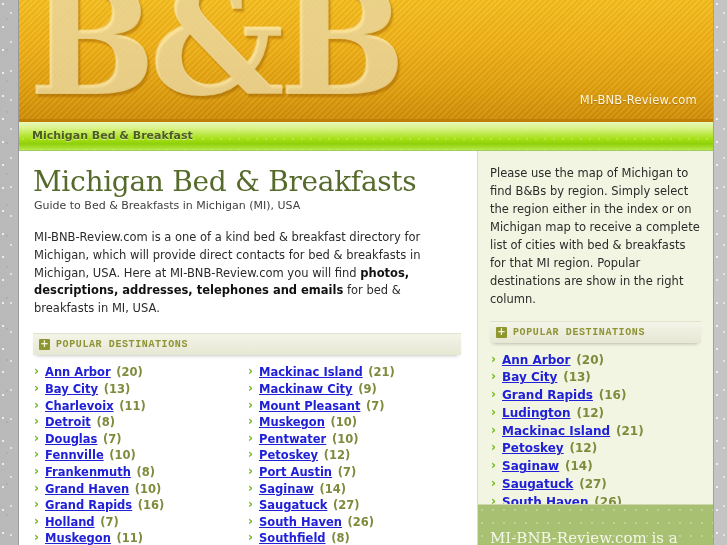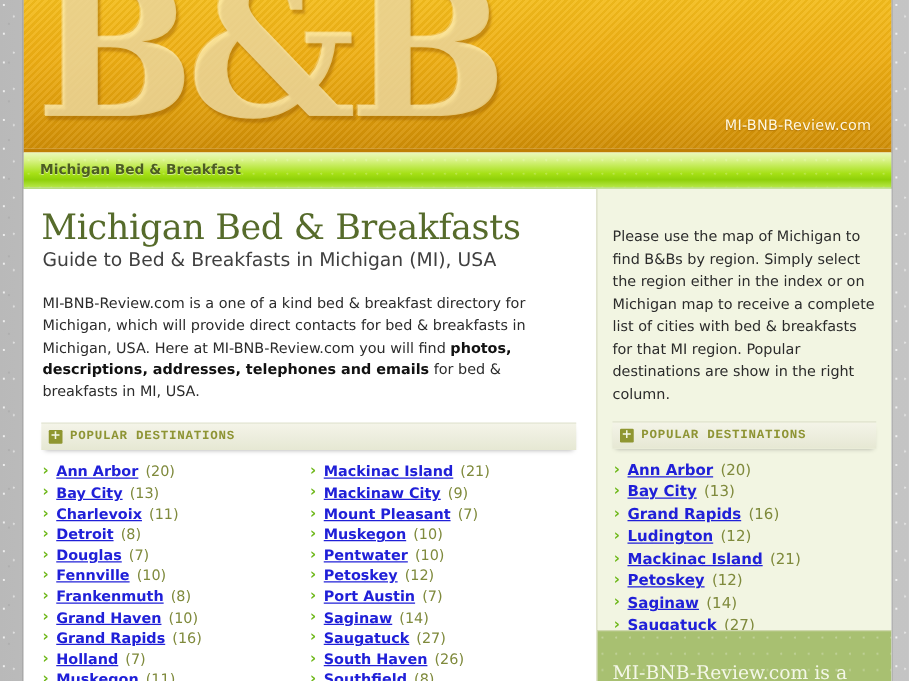--- a/index.html
+++ b/index.html
@@ -110,21 +110,21 @@
     margin: 0;
     font-family: "DejaVu Serif", serif;
     font-size: 28px;
     font-weight: normal;
     color: #566b2b;
     letter-spacing: -0.3px;
     line-height: 1.05;
   }
   #subtitle {
     margin: 3px 0 0 1px;
-    font-size: 15px;
+    font-size: 11px;
     color: #404040;
   }
   #intro {
     margin: 17px 0 0 1px;
     font-size: 11.5px;
     line-height: 1.53;
     color: #2b2b2b;
     max-width: 418px;
   }
   #intro b { color:#111; }
@@ -186,30 +186,30 @@
     font-weight: bold;
     font-size: 12px;
   }
   ul.city-list a {
     color: #2020d8;
     text-decoration: underline;
     font-weight: bold;
   }
   ul.city-list .cnt {
     color: #7f8a3c;
-    font-weight: normal;
+    font-weight: bold;
     margin-left: 2px;
   }
 
   
   #side-intro {
     font-size: 11.5px;
     line-height: 1.56;
     color: #2b2b2b;
-    margin: 16px 0 4px 0;
+    margin: 0 0 4px 0;
   }
   #side .sec-head { margin-top: 12px; }
   #side-list { margin-top: 9px; }
   #side-list li { font-size: 12px; line-height: 17.8px; }
   #all-cities-btn {
     margin-top: 14px;
     display: inline-block;
     font-family: "DejaVu Sans", sans-serif;
     font-size: 10.5px;
     color: #333;

